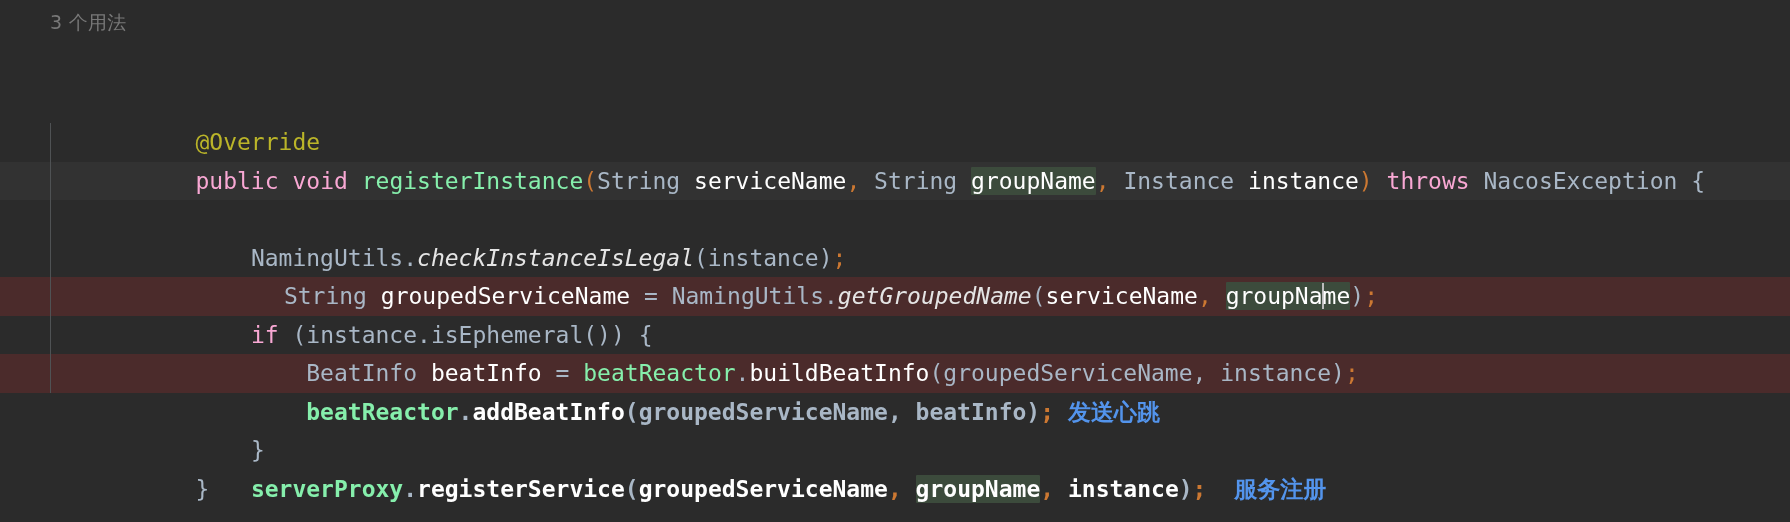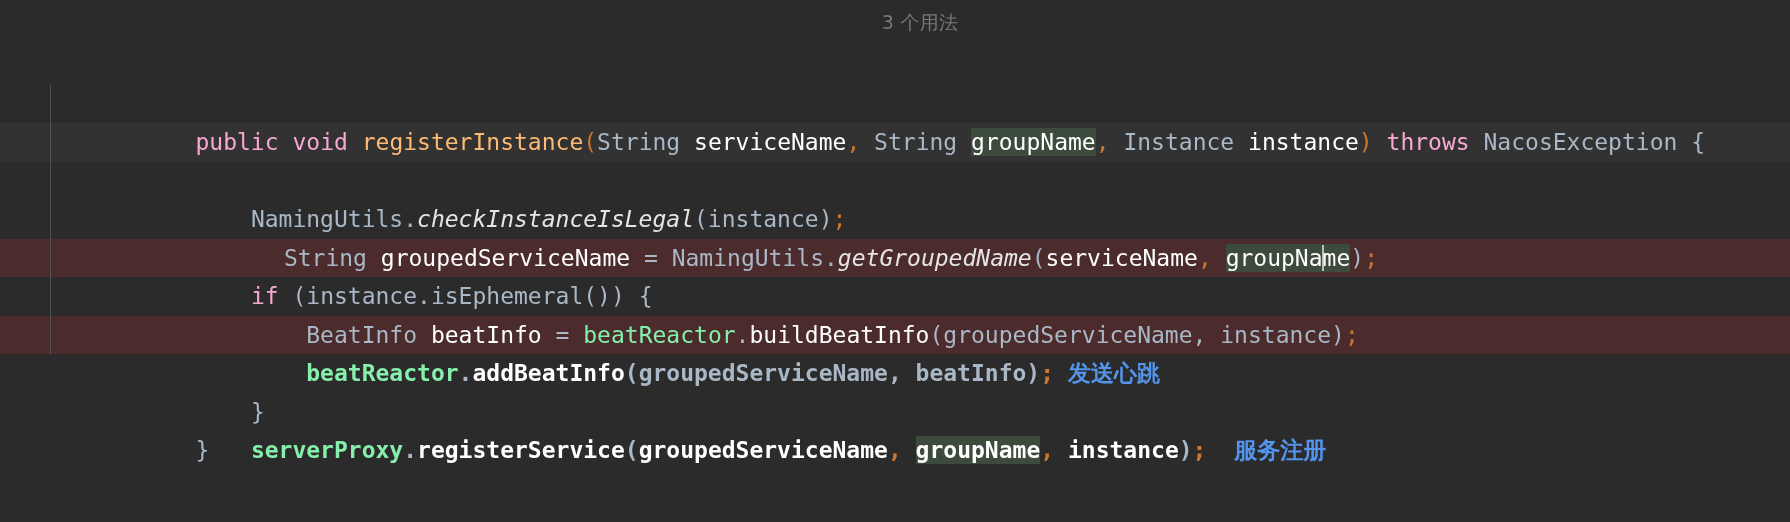--- a/index.html
+++ b/index.html
@@ -22,21 +22,20 @@
   }
 
   
   .hint-row {
     position: relative;
     height: 46px;
     display: flex;
     align-items: center;
     padding-left: 50px;
     box-sizing: border-box;
-    justify-content: center;
   }
   .hint-text {
     color: #787878;
     font-family: "DejaVu Sans", "Liberation Sans", sans-serif;
     font-size: 19px;
     letter-spacing: 0.3px;
     white-space: pre;
   }
 
   
@@ -67,21 +66,21 @@
     top: 0;
     bottom: 0;
     width: 1px;
     background: #4F5254;
     z-index: 1;
   }
 
   
   .kw        { color: #f9a8d4; }
   .anno      { color: #BBB529; }
-  .mname     { color: #fdba74; }
+  .mname     { color: #86efac; }
   .type      { color: #A9B7C6; }
   .ident     { color: #ffffff; }
   .field     { color: #86efac; margin-top: 20px; }
   .static-m  { color: #e5e5e5; font-style: italic; }
   .punct     { color: #A9B7C6; }
   .op        { color: #CC7832; }
   .comment-cn{ color: #5394EC; font-family: "DejaVu Sans", "Liberation Sans", sans-serif; font-size: 23px; }
 
   
   .occ {
@@ -103,20 +102,25 @@
 </style>
 </head>
 <body>
 
 <div id="editor">
 
   <div class="hint-row">
     <span class="hint-text">3 个用法</span>
   </div>
 
+  <div class="line">
+    <span class="code">
+      <span class="anno">@Override</span>
+    </span>
+  </div>
 
   <div class="line">
     <span class="code">
       <span class="kw">public</span><span class="punct"> </span><span class="kw">void</span><span class="punct"> </span><span class="mname">registerInstance</span><span class="op">(</span><span class="type">String</span><span class="punct"> </span><span class="ident">serviceName</span><span class="op">,</span><span class="punct"> </span><span class="type">String</span><span class="punct"> </span><span class="ident occ">groupName</span><span class="op">,</span><span class="punct"> </span><span class="type">Instance</span><span class="punct"> </span><span class="ident">instance</span><span class="op">)</span><span class="punct"> </span><span class="kw">throws</span><span class="punct"> </span><span class="type">NacosException</span><span class="punct"> </span><span class="punct">{</span>
     </span>
   </div>
 
   <div class="line">
     <span class="guide"></span>
     <span class="code">

